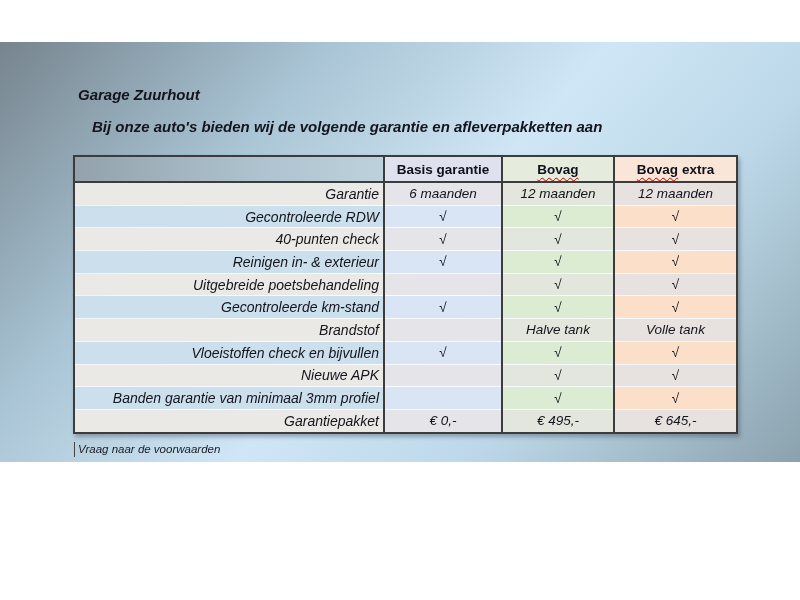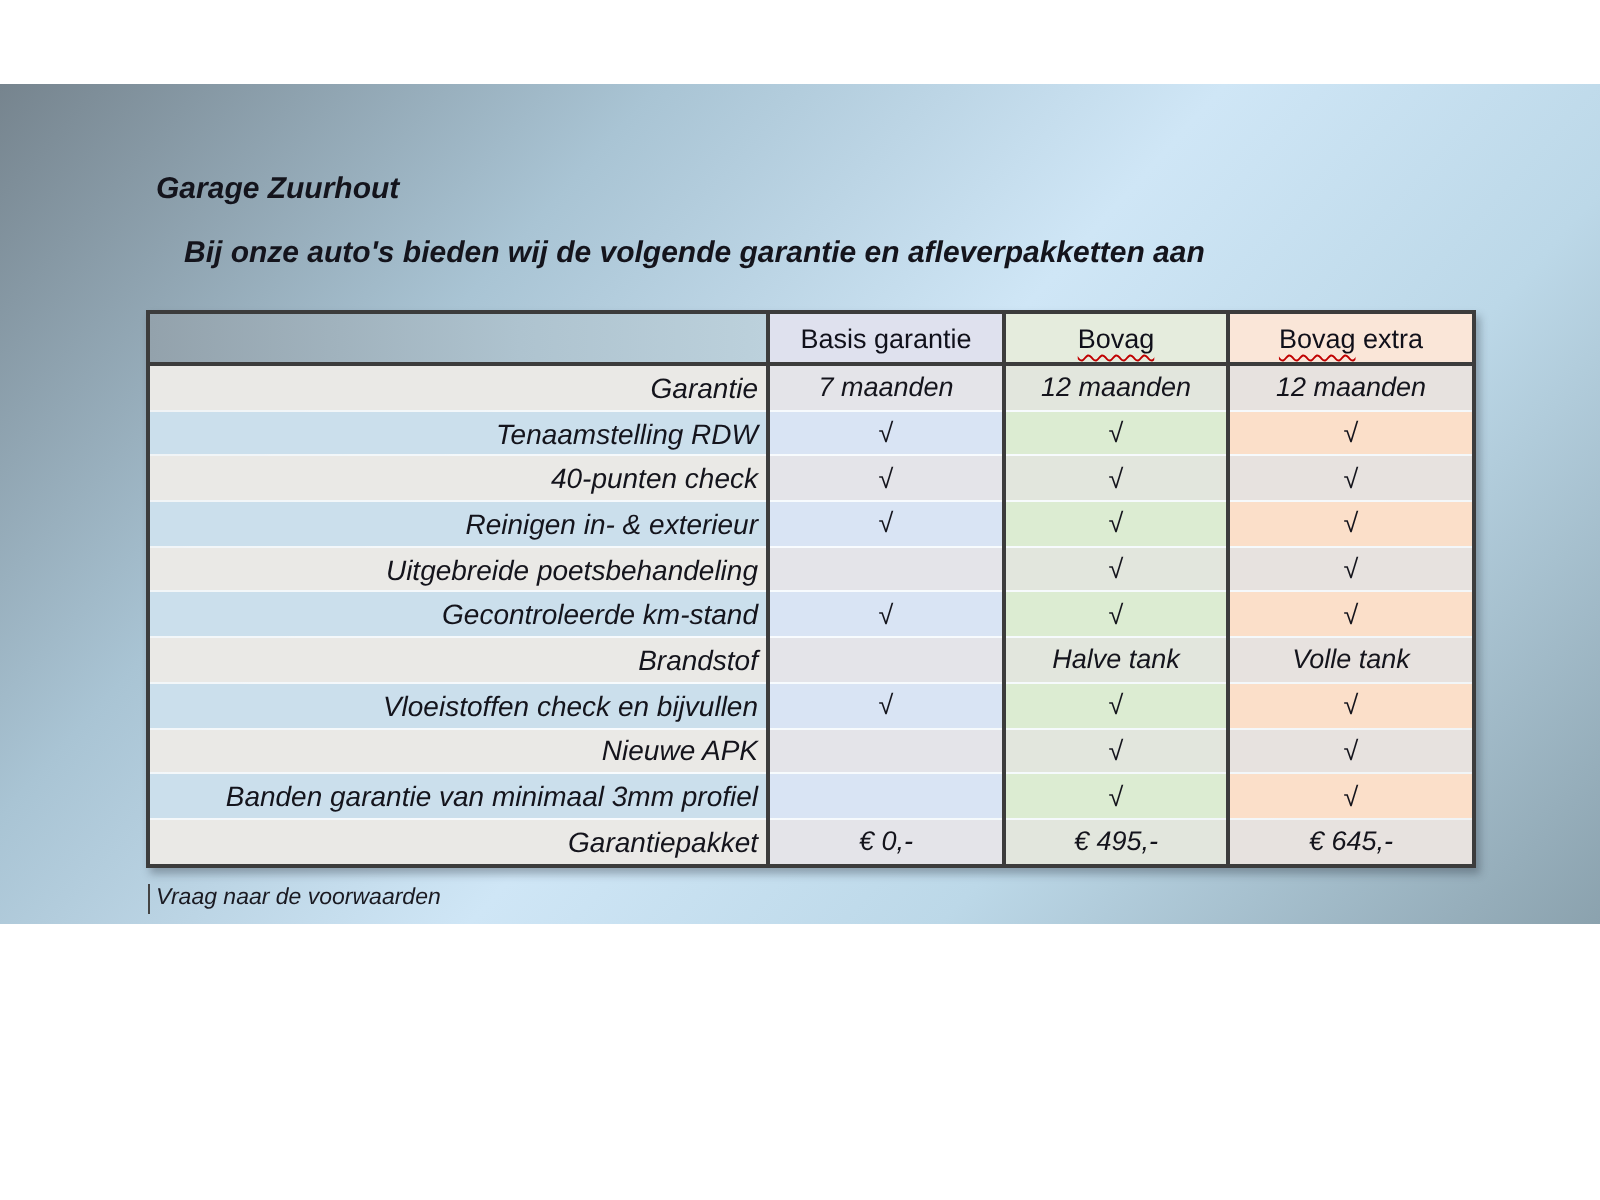--- a/index.html
+++ b/index.html
@@ -25,21 +25,21 @@
   .tablewrap { position:absolute; left:73px; top:113px; }
   table.garantie {
     border-collapse:collapse; table-layout:fixed; width:663px;
     border:2px solid #3c3c3c;
     box-shadow:2px 3px 4px rgba(40,50,60,0.35);
   }
   table.garantie th, table.garantie td {
     padding:0 4px; overflow:hidden; white-space:nowrap;
   }
   thead th {
-    height:24px; font-size:13.5px; font-weight:normal; font-style:normal;
+    height:24px; font-size:13.5px; font-weight:bold; font-style:normal;
     color:#10101a; text-align:center; border-bottom:2px solid #3c3c3c;margin-top:28px;
   }
   th.h1 { background:linear-gradient(90deg,#93a2ac 0%,#aec3cf 60%,#bcd1dc 100%); }
   th.h2 { background:#dfe1ee; }
   th.h3 { background:#e5ecdd; }
   th.h4 { background:#fae6d8; }
   tbody td {
     height:21.7px; font-size:13.5px; font-style:italic; color:#14141c;
     text-align:center; border-top:1px solid rgba(255,255,255,0.85);
   }
@@ -85,26 +85,26 @@
         <tr>
           <th class="h1"></th>
           <th class="h2"><span>Basis garantie</span></th>
           <th class="h3"><span class="sq">Bovag</span></th>
           <th class="h4"><span class="sq">Bovag</span><span class="suffix">extra</span></th>
         </tr>
       </thead>
       <tbody>
         <tr>
           <td class="c1">Garantie</td>
-          <td class="c2">7 maanden</td>
+          <td class="c2">6 maanden</td>
           <td class="c3">12 maanden</td>
           <td class="c4">12 maanden</td>
         </tr>
         <tr>
-          <td class="c1">Tenaamstelling RDW</td>
+          <td class="c1">Gecontroleerde RDW</td>
           <td class="c2">√</td>
           <td class="c3">√</td>
           <td class="c4">√</td>
         </tr>
         <tr>
           <td class="c1">40-punten check</td>
           <td class="c2">√</td>
           <td class="c3">√</td>
           <td class="c4">√</td>
         </tr>

